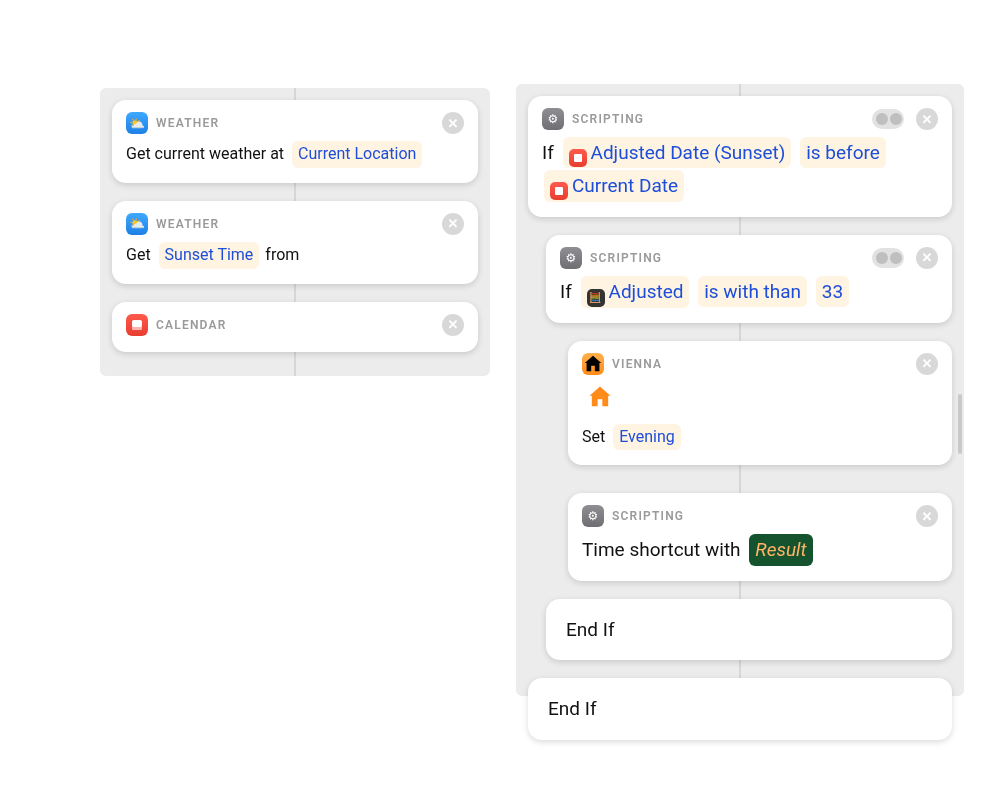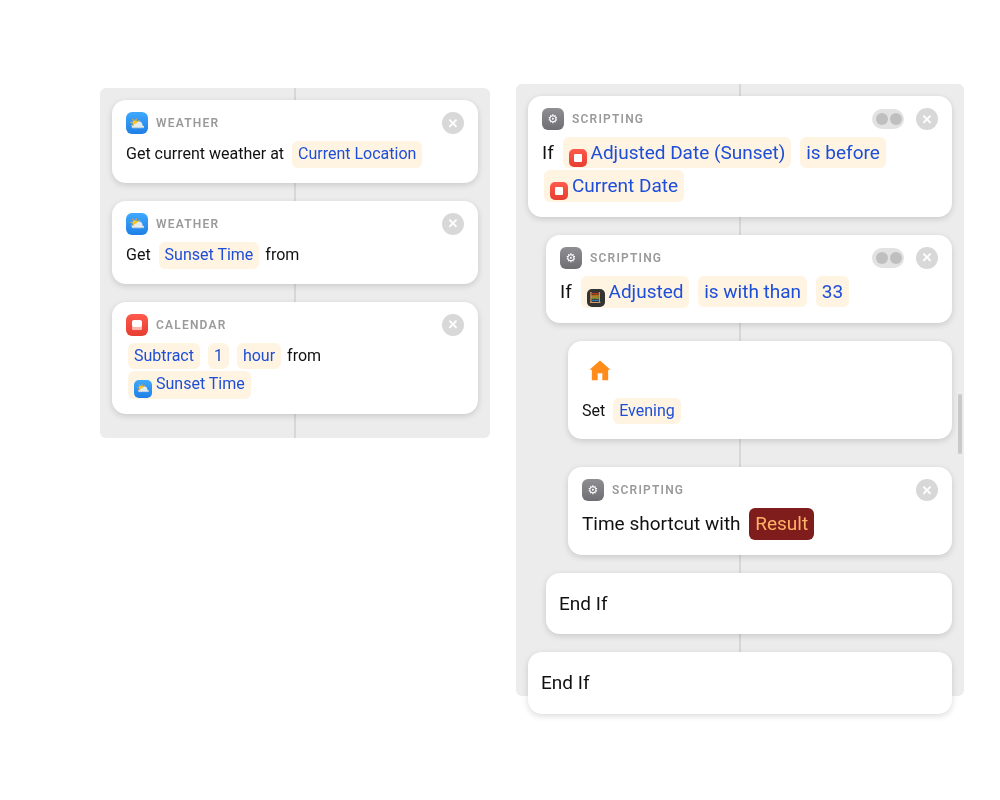--- a/index.html
+++ b/index.html
@@ -62,41 +62,41 @@
 
   .token {
     display: inline-block;
     color: #1d4ed8;
     font-weight: 400;
     background: #fff3e2;
     padding: 1px 6px;
     border-radius: 6px;
     margin: 1px 2px;
   }
-  .token.light { color: #ffb366; background: #7f1d1d; }
+  .token.light { color: #ffb366; background: #14532d; font-style: italic; }
   .token .miniicon {
     display:inline-flex; width:18px; height:18px; border-radius:5px;
     vertical-align:-3px; margin-right:4px;
     align-items:center; justify-content:center; font-size:11px; color:#fff;
   }
   .miniicon.weather{ background:linear-gradient(180deg,#3ea9ff,#1e7fe6);} .miniicon.weather::before{content:"⛅";}
   .miniicon.calendar{ background:linear-gradient(180deg,#ff5a4d,#e63e31);} .miniicon.calendar::before{content:""; width:8px; height:8px; background:#fff; border-radius:1px;}
   .miniicon.calc{ background:#333;} .miniicon.calc::before{content:"🧮"; font-size:10px;}
 
   .homeicon {
     width: 28px; height: 28px; display:block; margin: 6px 0 8px 4px;
   }
   .homeicon svg { width:28px; height:28px; fill:#ff8c1a; }
 
   
   .nest1 { margin-left: 22px !important; margin-right: 4px !important; }
   .nest2 { margin-left: 44px !important; margin-right: 4px !important; }
 
   .endif .body { font-size: 19px; font-weight: 400; padding: 6px 2px; }
-  .endif { padding: 10px 11px; }
+  .endif { padding: 10px 18px; }
 </style>
 </head>
 <body>
 
 <div class="stage">
 
   <div class="col left">
     <div class="connector" style="top:0; height:100%;"></div>
 
     <div class="card">
@@ -125,27 +125,20 @@
         <span class="word">from</span><br>
       </div>
     </div>
 
     <div class="card">
       <div class="hdr">
         <span class="appicon calendar"></span>
         <span class="title">CALENDAR</span>
         <span class="spacer"></span>
         <span class="close"></span>
-      </div>
-      <div class="body">
-        <span class="token">Subtract</span>
-        <span class="token">1</span>
-        <span class="token">hour</span>
-        <span class="word">from</span><br>
-        <span class="token"><span class="miniicon weather"></span><span>Sunset Time</span></span>
       </div>
     </div>
   </div>
 
   <div class="col right">
     <div class="bgline"></div>
     <div class="scrollline"></div>
 
     <div class="card">
       <div class="hdr">
@@ -173,20 +166,30 @@
       </div>
       <div class="body small">
         <span class="word">If</span>
         <span class="token"><span class="miniicon calc"></span><span>Adjusted</span></span>
         <span class="token">is with than</span>
         <span class="token">33</span>
       </div>
     </div>
 
     <div class="card nest2">
+      <div class="hdr">
+        <span class="appicon home">
+          <svg viewBox="0 0 24 24">
+              <path d="M12 3l9 8h-2v9h-5v-6h-4v6H5v-9H3z"></path>
+            </svg>
+        </span>
+        <span class="title">VIENNA</span>
+        <span class="spacer"></span>
+        <span class="close"></span>
+      </div>
       <span class="homeicon">
         <svg viewBox="0 0 24 24">
             <path d="M12 3l9 8h-2v9h-5v-6h-4v6H5v-9H3z"></path>
           </svg>
       </span>
       <div class="body">
         <span class="word">Set</span>
         <span class="token">Evening</span>
       </div>
     </div>

